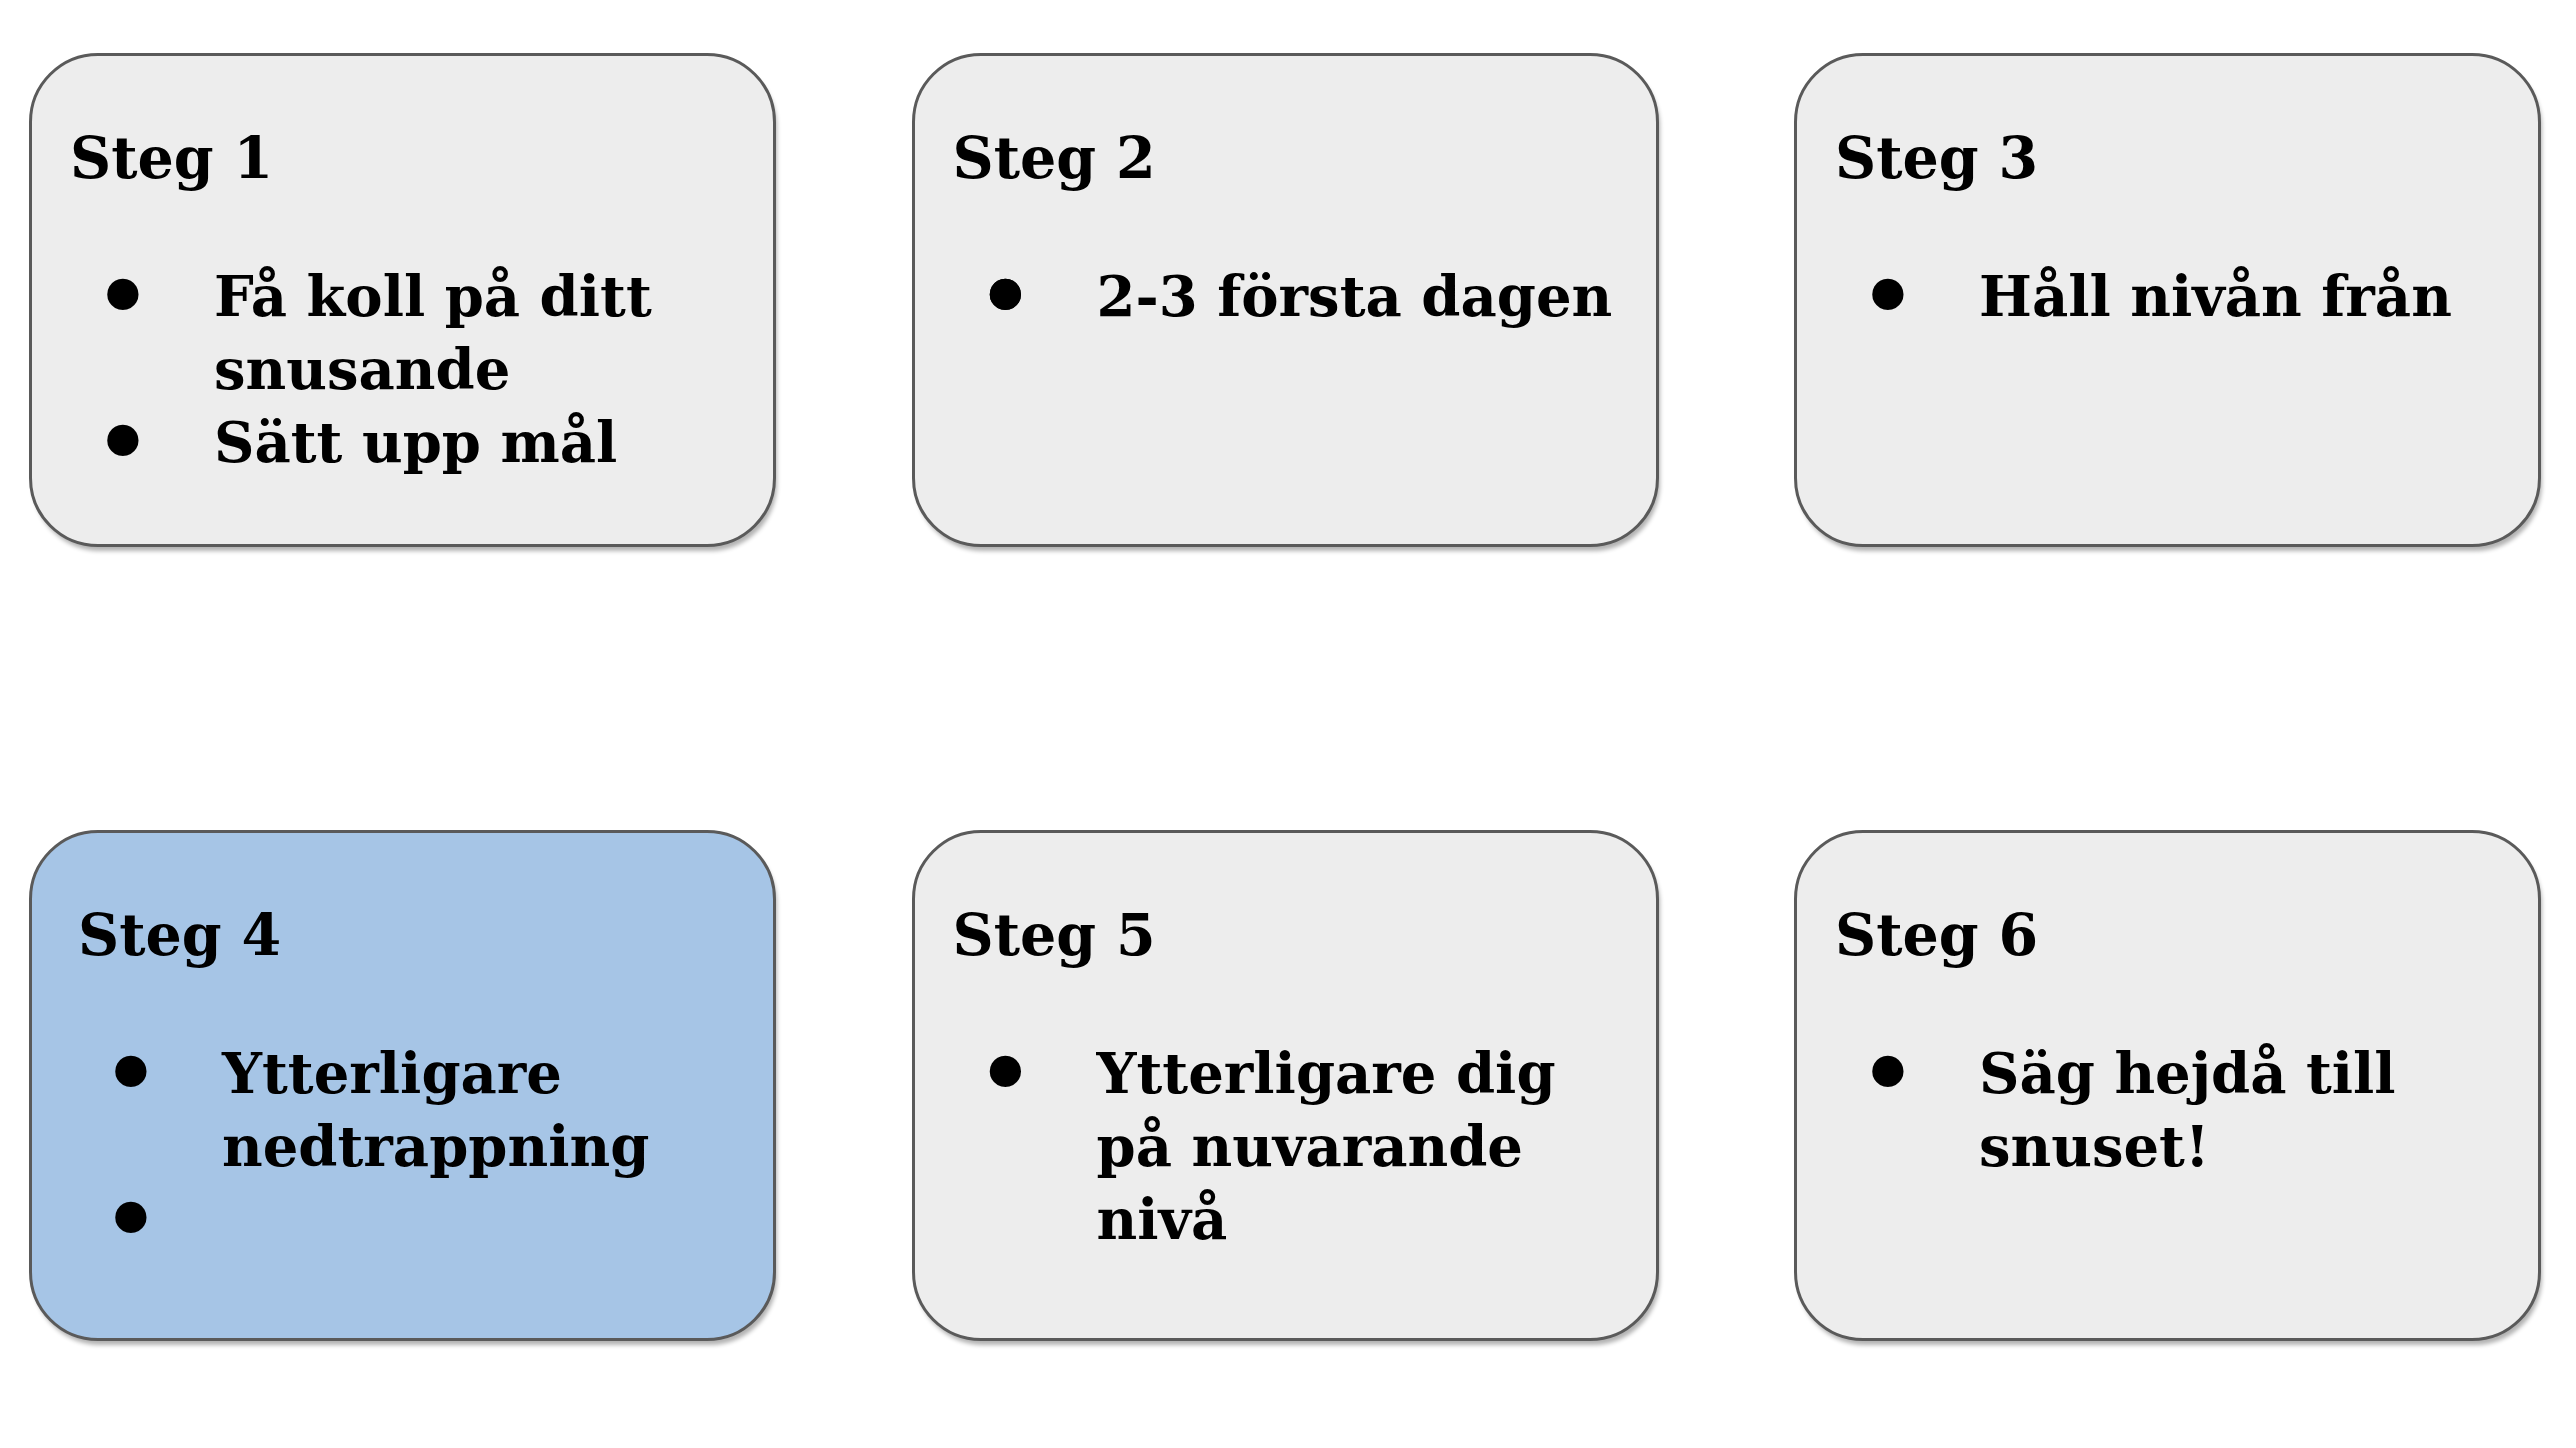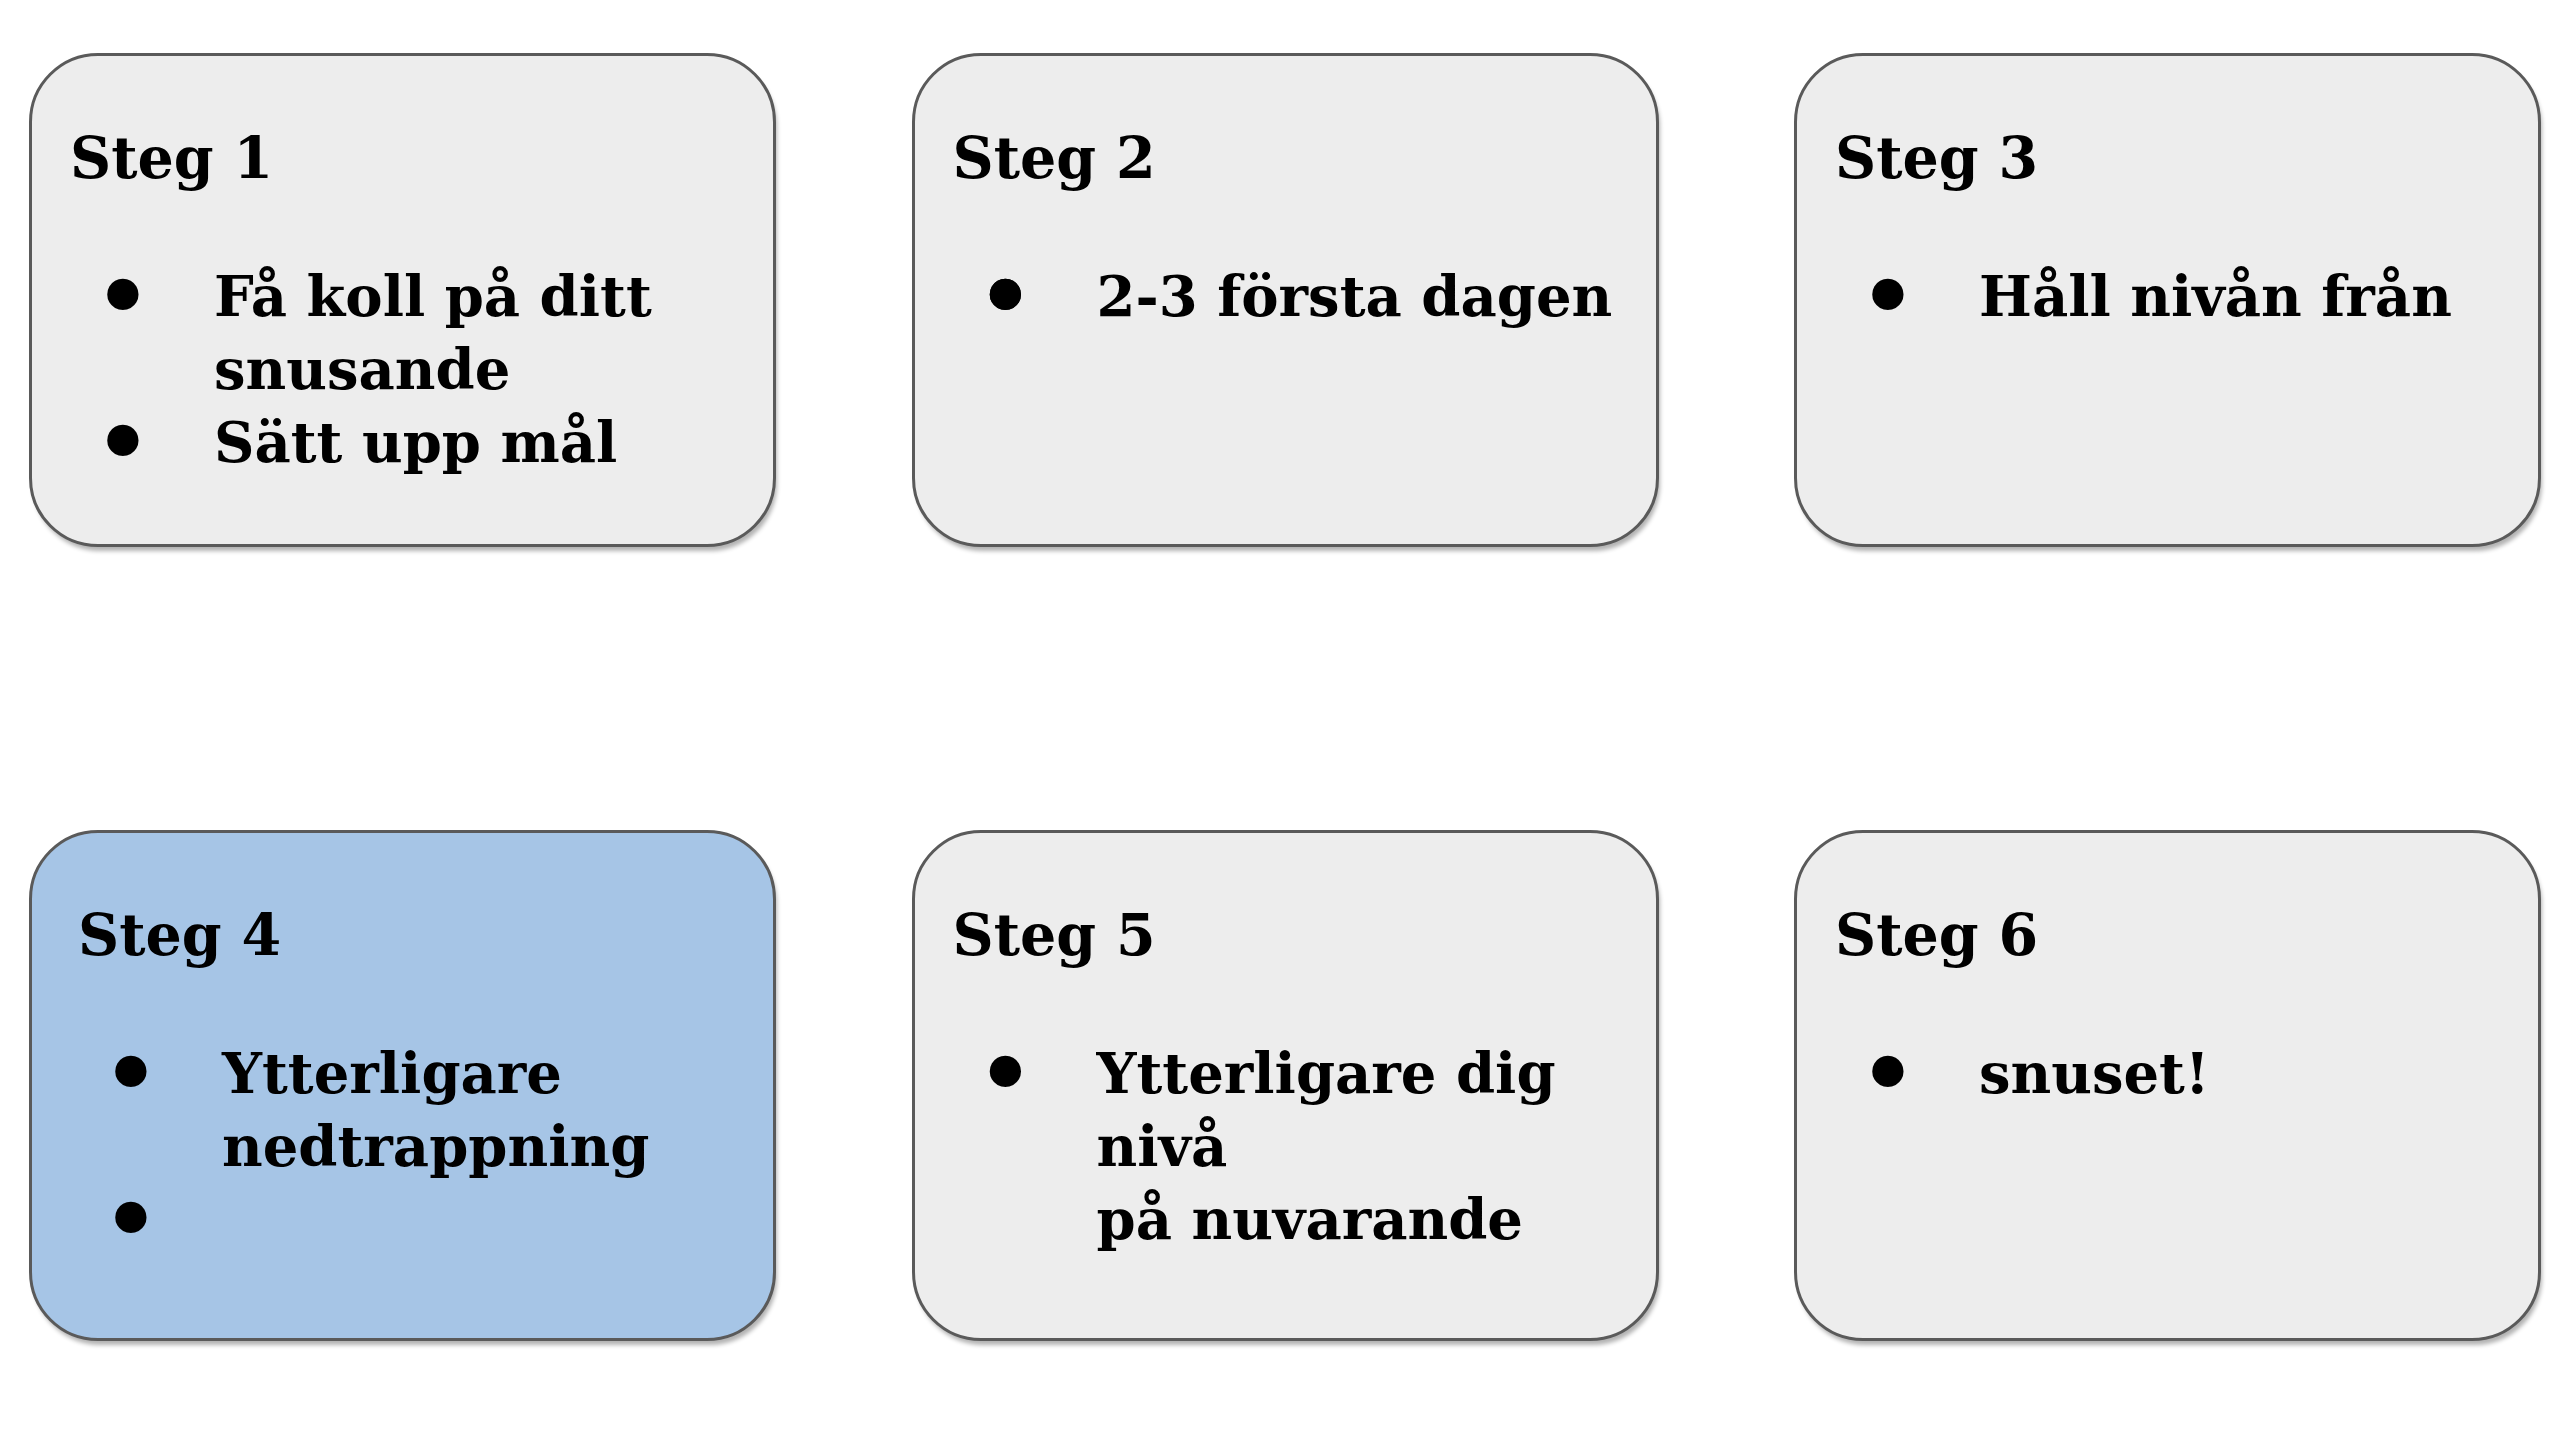--- a/index.html
+++ b/index.html
@@ -127,30 +127,31 @@
       </li>
     </ul>
   </div>
 
   <div class="card">
     <h2 class="card-title">Steg 5</h2>
     <ul class="bullets">
       <li class="bullet">
         <span class="dot">●</span>
         <div class="line">Ytterligare dig</div>
+        <div class="line">på nuvarande</div>
         <div class="line">nivå</div>
-        <div class="line">på nuvarande</div>
       </li>
     </ul>
   </div>
 
   <div class="card">
     <h2 class="card-title">Steg 6</h2>
     <ul class="bullets">
       <li class="bullet">
         <span class="dot">●</span>
+        <div class="line">Säg hejdå till</div>
         <div class="line">snuset!</div>
       </li>
     </ul>
   </div>
 
 </div>
 
 
 </body></html>

